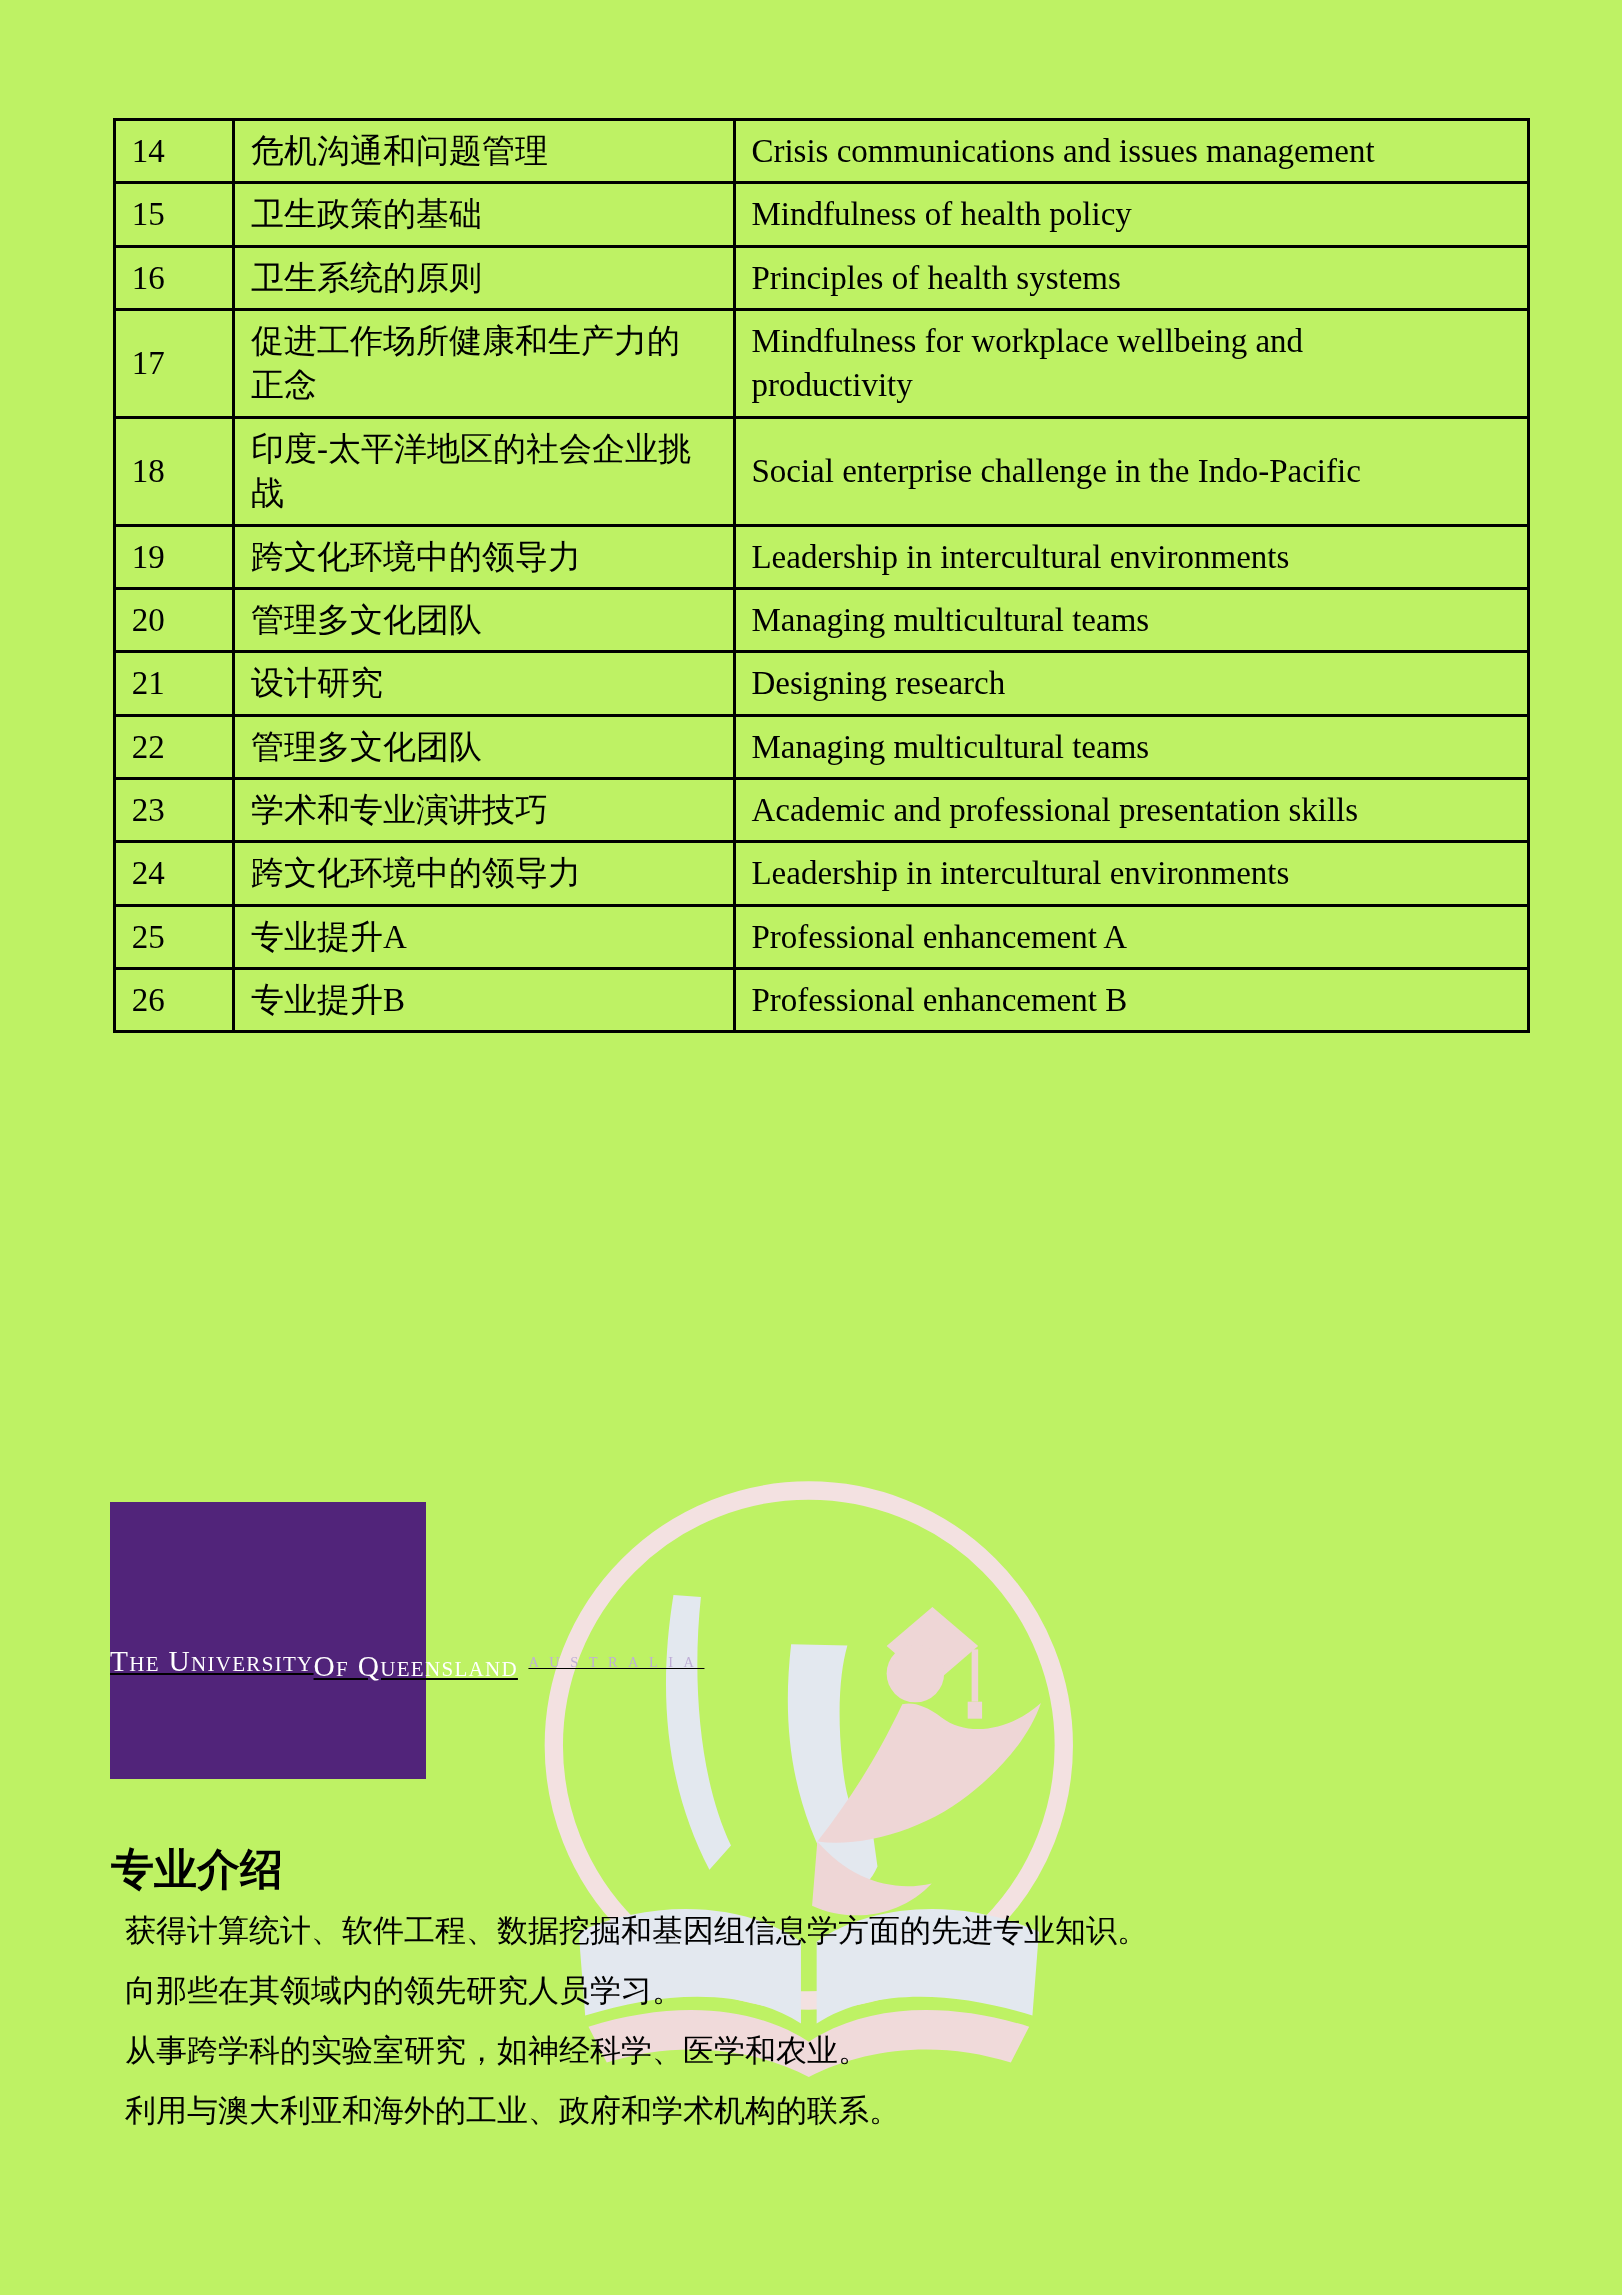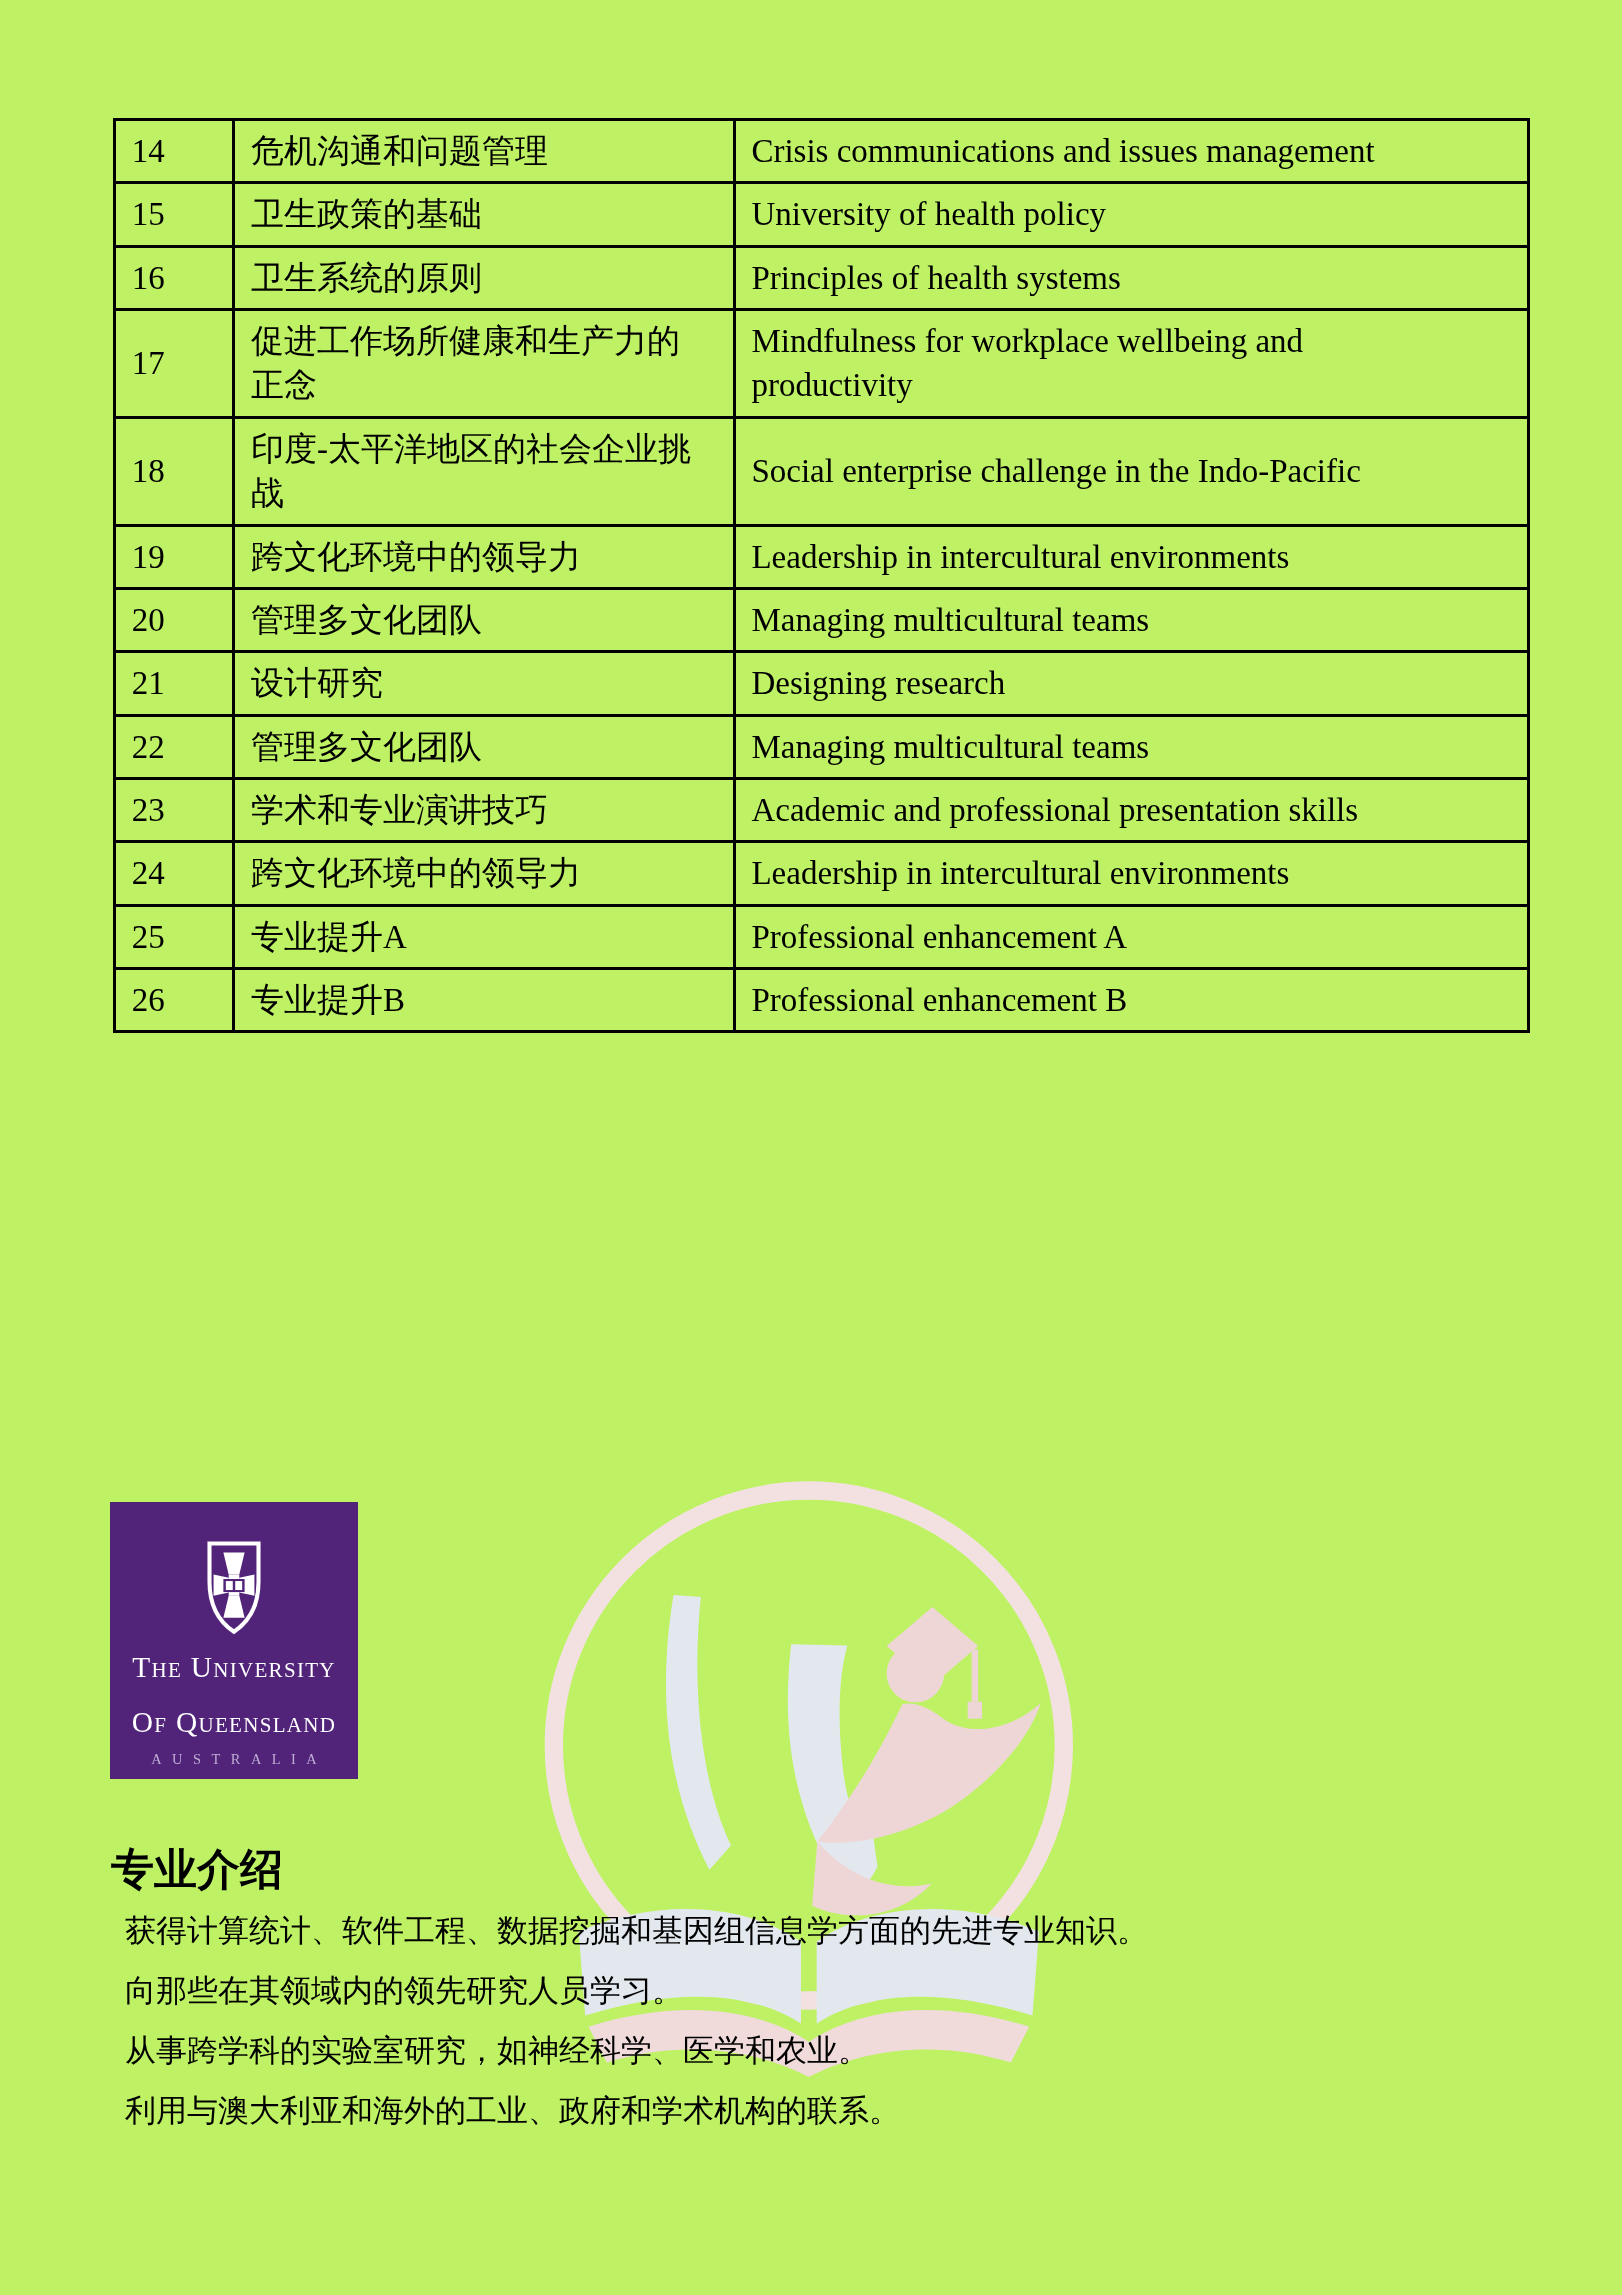--- a/index.html
+++ b/index.html
@@ -38,23 +38,23 @@
   .qs{font-size:31px;line-height:1.3;margin:0 0 2.6px 0;}
   .web{font-size:31px;line-height:1.3;}
   .web-link{
     color:#000;text-decoration:none;
     border-bottom:3.3px solid #000;
     padding-bottom:2px;
   }
   
   .uq-logo{
     position:absolute;left:110px;top:1502px;
-    width:248px;height:277px;
-    display:flex;flex-direction:column;align-items:center;
-    box-sizing:border-box;padding-top:33px;
+    width:316px;height:277px;
+    display:flex;flex-direction:row;align-items:center;
+    box-sizing:border-box;padding-top:33px;text-decoration:underline;
   }
   .uq-crest{width:98px;height:106px;}
   .uq-line{
     color:#ffffff;
     font-variant:small-caps;
     font-size:29.4px;line-height:1.22;
     letter-spacing:1.3px;
     margin-top:19px;
     white-space:nowrap;
   }
@@ -100,21 +100,21 @@
   <table class="course">
     <tbody>
       <tr>
         <td class="c-no">14</td>
         <td class="c-zh">危机沟通和问题管理</td>
         <td class="c-en">Crisis communications and issues management</td>
       </tr>
       <tr>
         <td class="c-no">15</td>
         <td class="c-zh">卫生政策的基础</td>
-        <td class="c-en">University of health policy</td>
+        <td class="c-en">Mindfulness of health policy</td>
       </tr>
       <tr>
         <td class="c-no">16</td>
         <td class="c-zh">卫生系统的原则</td>
         <td class="c-en">Principles of health systems</td>
       </tr>
       <tr>
         <td class="c-no">17</td>
         <td class="c-zh">促进工作场所健康和生产力的
 正念</td>

